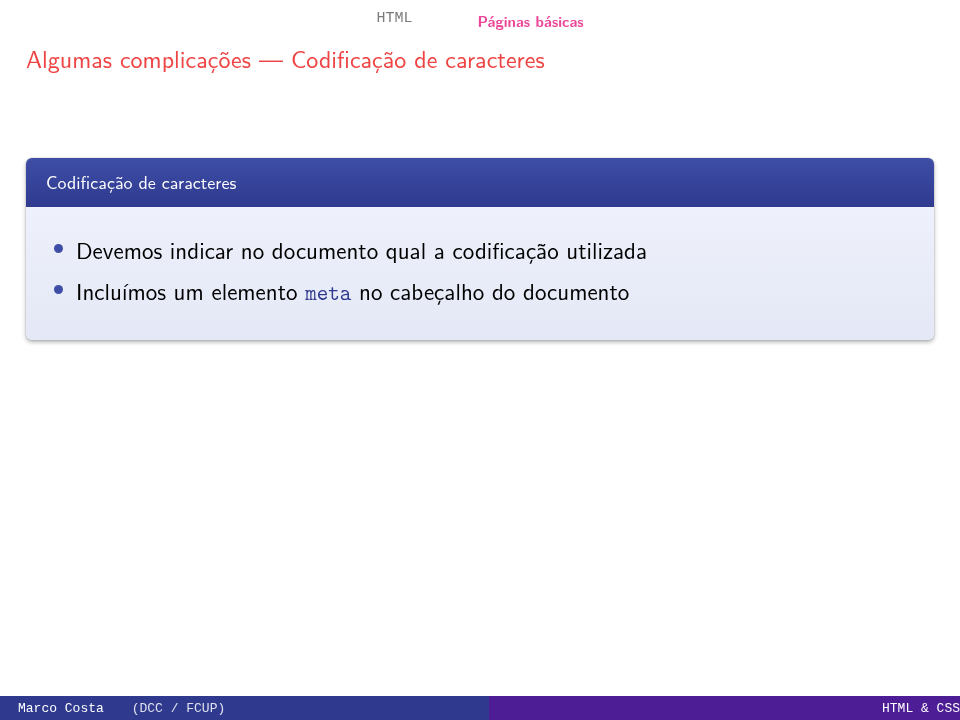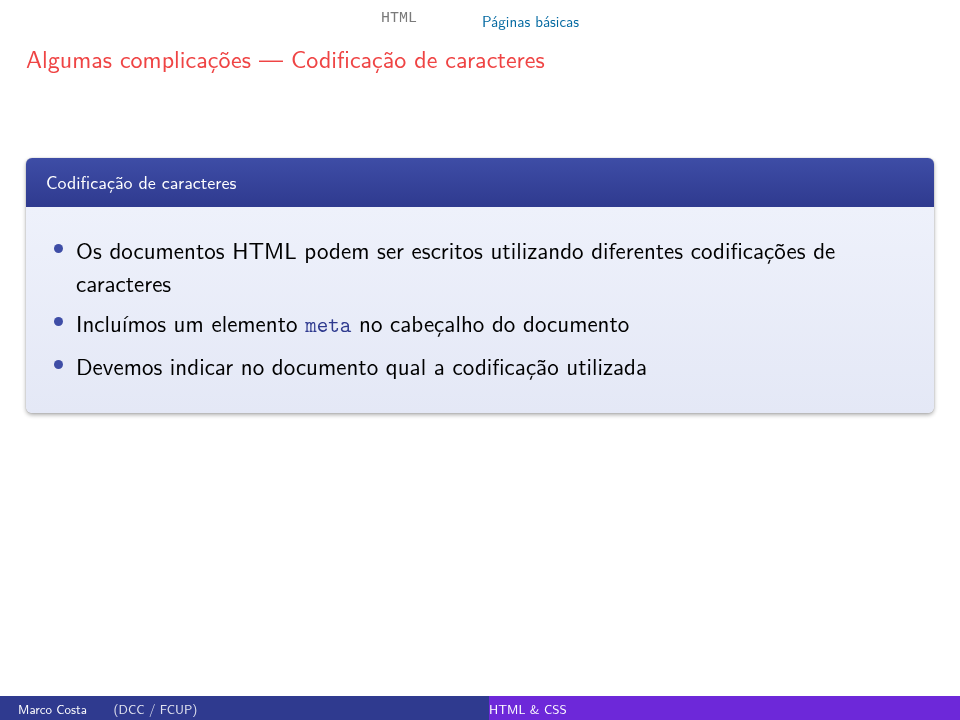--- a/index.html
+++ b/index.html
@@ -13,21 +13,21 @@
   }
   .bc-row {
     position: absolute;
     top: 10px; left: 0; right: 0;
     display: flex;
     justify-content: center;
     gap: 20px;
     font-size: 15px;
   }
   .bc-main { color: #7a7a7a; font-family: Liberation Mono, monospace; }
-  .bc-sub  { color: #0369a1; font-weight: 400; margin-left: 45px; }
+  .bc-sub  { color: #ec4899; font-weight: 700; margin-left: 45px; }
   .slide-title {
     position: absolute;
     top: 40px; left: 26px;
     font-size: 24px;
     color: #ef4444;
     font-weight: 400;
   }
   .block {
     position: absolute;
     top: 158px; left: 26px; right: 26px;
@@ -70,48 +70,48 @@
     display: inline-block;
     margin-top: 2px;
   }
   .footer {
     position: absolute;
     bottom: 0; left: 0; right: 0;
     height: 24px;
     display: flex;
     font-size: 13px;
     color: #fff;
+    font-family: Liberation Mono, monospace;
   }
   .f1 { flex: 1; background: #2f3a8f; display: flex; align-items: center; padding-left: 18px; }
-  .f2 { flex: 1; background: #6d28d9; display: flex; align-items: center; justify-content: flex-start; }
+  .f2 { flex: 1; background: #4c1d95; display: flex; align-items: center; justify-content: flex-end; }
   .f3 { flex: 1; background: #4e5ec0; display: flex; align-items: center; justify-content: flex-end; padding-right: 18px; gap: 14px; }
   .pg { letter-spacing: 0.5px; }
   .inst { opacity: 0.85; margin-left: 20px; }
 </style>
 </head>
 <body>
 
 <div class="bc-row">
   <span class="bc-main">HTML</span>
   <span class="bc-sub">Páginas básicas</span>
 </div>
 
 <div class="slide-title">Algumas complicações — Codificação de caracteres</div>
 
 <div class="block">
   <div class="block-header">Codificação de caracteres</div>
   <div class="block-body">
 
-    <div class="bl-item">Os documentos HTML podem ser escritos utilizando diferentes codificações de caracteres</div>
+
+    <div class="bl-item">Devemos indicar no documento qual a codificação utilizada</div>
 
     <div class="bl-item">
       <span>Incluímos um elemento </span><span class="tt">meta</span><span> no cabeçalho do documento</span>
     </div>
-
-    <div class="bl-item">Devemos indicar no documento qual a codificação utilizada</div>
 
 
   </div>
 </div>
 
 <div class="footer">
   <div class="f1">
     <span>Marco Costa</span>&nbsp;
     <span class="inst">(DCC / FCUP)</span>
   </div>

